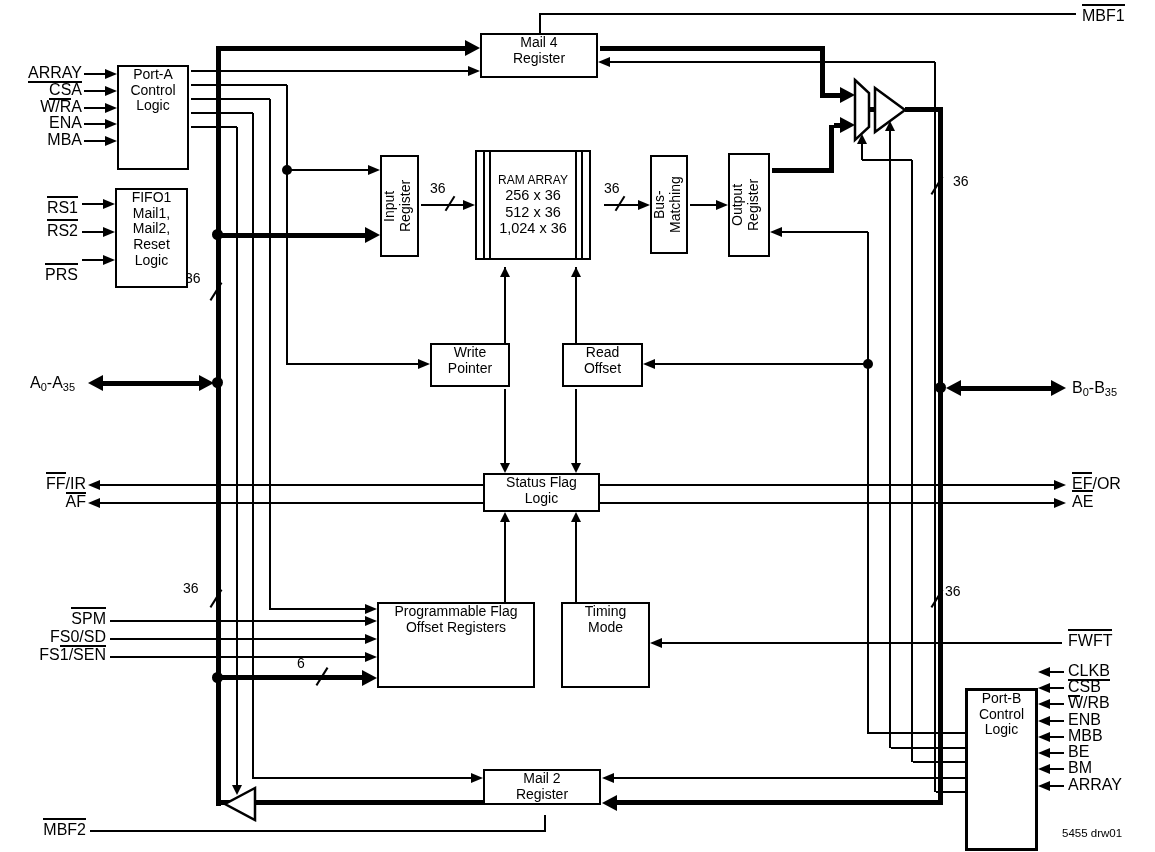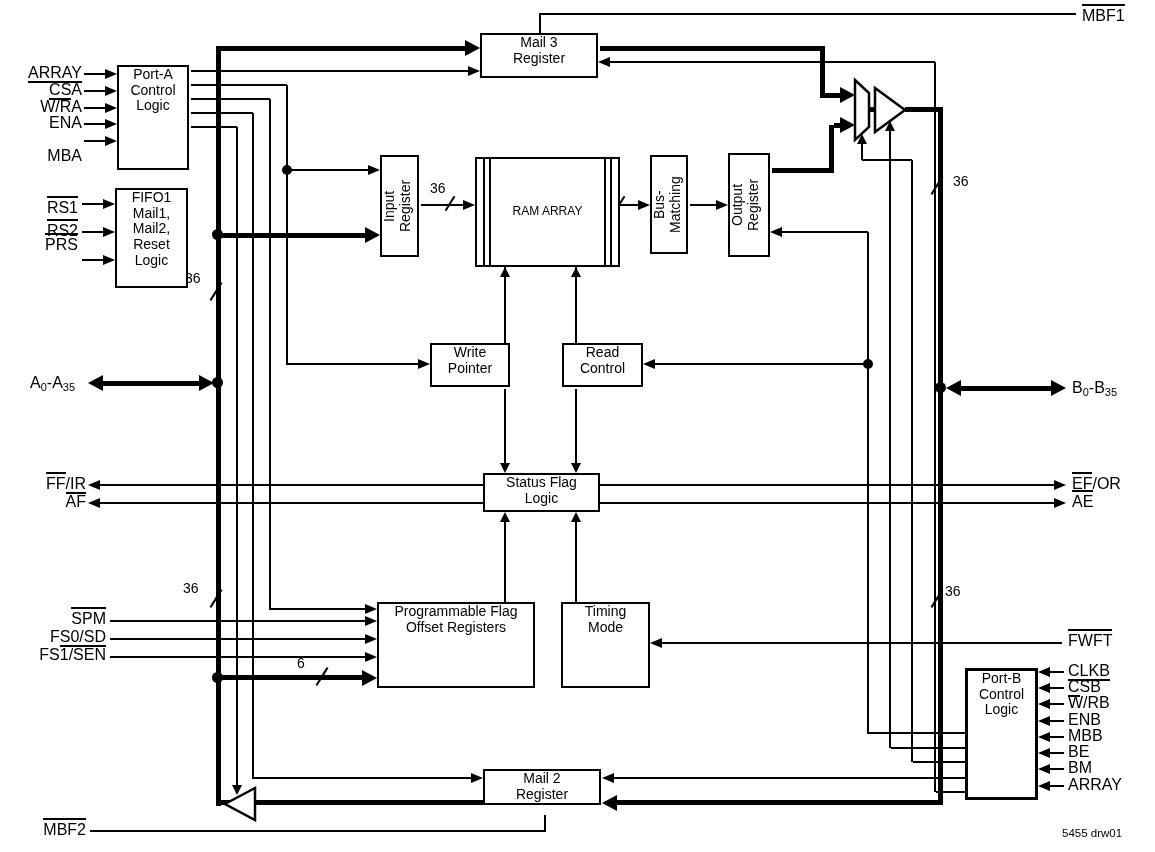--- a/index.html
+++ b/index.html
@@ -210,66 +210,69 @@
   <div class="n" style="left:297px;top:656px">6</div>
 
   <div class="bx" style="left:117px;top:65px;width:72px;height:105px">Port-A
 Control
 Logic</div>
   <div class="bx" style="left:115px;top:188px;width:73px;height:100px">FIFO1
 Mail1,
 Mail2,
 Reset
 Logic</div>
-  <div class="bx" style="left:480px;top:33px;width:118px;height:45px">Mail 3
+  <div class="bx" style="left:480px;top:33px;width:118px;height:45px">Mail 4
 Register</div>
   <div class="bx vert" style="left:380px;top:155px;width:39px;height:102px">Input
 Register</div>
-  <div class="bx" style="left:475px;top:157px;width:145px;height:110px;flex-direction:column">
+  <div class="bx" style="left:475px;top:150px;width:116px;height:110px;flex-direction:column">
     <div class="w" style="left:6px;top:-2px;width:2px;height:108px"></div>
     <div class="w" style="left:12px;top:-2px;width:2px;height:108px"></div>
     <div class="w" style="right:6px;top:-2px;width:2px;height:108px"></div>
     <div class="w" style="right:12px;top:-2px;width:2px;height:108px"></div>
     <div style="font-size:12px">RAM ARRAY</div>
+    <div style="font-size:14.5px">256 x 36
+512 x 36
+1,024 x 36</div>
   </div>
   <div class="bx vert" style="left:650px;top:155px;width:38px;height:99px">Bus-
 Matching</div>
   <div class="bx vert" style="left:728px;top:153px;width:42px;height:104px">Output
 Register</div>
   <div class="bx" style="left:430px;top:343px;width:80px;height:44px">Write
 Pointer</div>
   <div class="bx" style="left:562px;top:343px;width:81px;height:44px">Read
-Control</div>
+Offset</div>
   <div class="bx" style="left:483px;top:473px;width:117px;height:39px">Status Flag
 Logic</div>
   <div class="bx" style="left:561px;top:602px;width:89px;height:86px">Timing
 Mode</div>
   <div class="bx" style="left:377px;top:602px;width:158px;height:86px">Programmable Flag
 Offset Registers</div>
-  <div class="bx" style="left:965px;top:668px;width:73px;height:132px;border-width:3px">Port-B
+  <div class="bx" style="left:965px;top:688px;width:73px;height:163px;border-width:3px">Port-B
 Control
 Logic</div>
   <div class="bx" style="left:483px;top:769px;width:118px;height:36px">Mail 2
 Register</div>
 
   <svg width="1155" height="852" viewBox="0 0 1155 852">
     <polygon points="855,80 869,93 869,127 855,140" fill="#fff" stroke="#000" stroke-width="2.5"></polygon>
     <polygon points="875,88 905,110 875,132" fill="#fff" stroke="#000" stroke-width="2.5"></polygon>
     <polygon points="255,788 225,804 255,820" fill="#fff" stroke="#000" stroke-width="2.5"></polygon>
   </svg>
 
   <div class="sig ra" style="left:28px;top:65px;width:54px"><span class="un">ARRAY</span></div>
   <div class="sig ra" style="left:28px;top:82px;width:54px"><span class="un">CS</span><span>A</span></div>
   <div class="sig ra" style="left:28px;top:99px;width:54px"><span>W/RA</span></div>
   <div class="sig ra" style="left:28px;top:115px;width:54px"><span>ENA</span></div>
-  <div class="sig ra" style="left:28px;top:148px;width:54px"><span>MBA</span></div>
+  <div class="sig ra" style="left:28px;top:132px;width:54px"><span>MBA</span></div>
 
   <div class="sig ra" style="left:28px;top:200px;width:50px"><span class="ov">RS1</span></div>
   <div class="sig ra" style="left:28px;top:223px;width:50px"><span class="ov">RS2</span></div>
-  <div class="sig ra" style="left:28px;top:237px;width:50px"><span class="ov">PRS</span></div>
+  <div class="sig ra" style="left:28px;top:267px;width:50px"><span class="ov">PRS</span></div>
 
   <div class="sig" style="left:30px;top:375px"><span>A</span><span class="sub">0</span><span>-A</span><span class="sub">35</span></div>
 
   <div class="sig ra" style="left:24px;top:476px;width:62px"><span class="ov">FF</span><span class="un">/IR</span></div>
   <div class="sig ra" style="left:24px;top:494px;width:62px"><span>AF</span></div>
 
   <div class="sig ra" style="left:14px;top:611px;width:92px"><span class="ov">SPM</span></div>
   <div class="sig ra" style="left:14px;top:629px;width:92px"><span>F</span><span class="un">S0/SD</span></div>
   <div class="sig ra" style="left:14px;top:647px;width:92px"><span>FS1/SEN</span></div>
 

